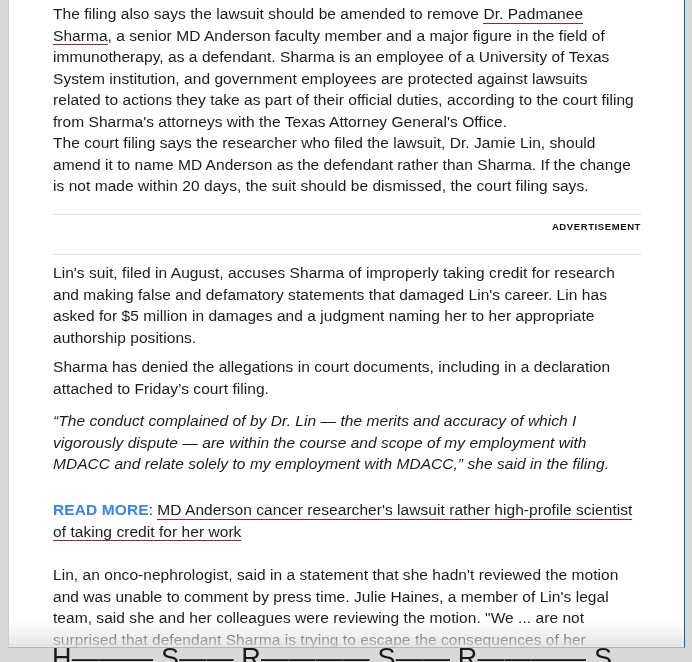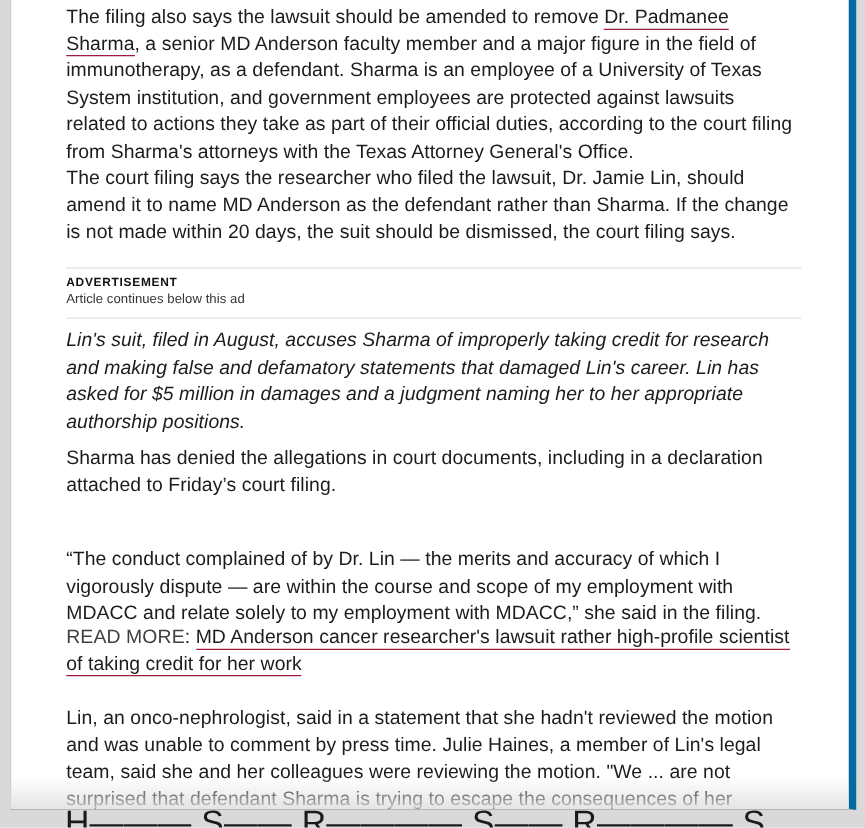--- a/index.html
+++ b/index.html
@@ -38,21 +38,21 @@
 
   
   .article-card {
     position: absolute;
     left: 8px;
     top: -1px;
     width: 677px;
     height: 649px;
     background: #ffffff;
     border-left: 1px solid #cfcfcf;
-    border-right: 6px solid #0369a1;
+    border-right: 1px solid #0369a1;
     border-bottom: 1px solid #b5b5b5;
     box-sizing: border-box;
     overflow: hidden;
   }
 
   .article-body {
     position: absolute;
     left: 44px;
     top: 0;
     width: 588px;
@@ -62,55 +62,55 @@
     margin: 0 0 0 0;
     font-size: 15.5px;
     line-height: 21.6px;
     color: #1c1c1c;
     letter-spacing: 0.05px;
     -webkit-font-smoothing: antialiased;
   }
 
   .p1 { position: absolute; top: 4px;   left: 0; width: 583px; }
   .p2 { position: absolute; top: 133px; left: 0; width: 583px; }
-  .p3 { position: absolute; top: 263px; left: 0; width: 581px; font-style: italic; }
+  .p3 { position: absolute; top: 263px; left: 0; width: 581px; }
   .p4 { position: absolute; top: 357px; left: 0; width: 578px; }
-  .p5 { position: absolute; top: 438px; left: 0; width: 578px; }
+  .p5 { position: absolute; top: 411px; left: 0; width: 578px; font-style: italic; }
   .p6 { position: absolute; top: 500px; left: 0; width: 583px; }
   .p7 { position: absolute; top: 565px; left: 0; width: 570px; }
 
   a.inline-link {
     color: #1c1c1c;
     text-decoration: none;
     border-bottom: 1.5px solid #a01c3c;
     padding-bottom: 0.5px;
   }
 
   .read-more-label {
-    font-weight: normal;
-    color: #404040;
+    font-weight: bold;
+    color: #3b82f6;
     letter-spacing: 0.1px;
     text-align: center;
   }
 
   
   .ad-block {
     position: absolute;
     left: 0px;
     top: 215px;
     width: 588px;
   }
   .ad-rule {
     width: 588px;
     height: 1px;
     background: #e2e2e2;
   }
   .ad-inner {
     height: 39px;
-    text-align: left;
+    text-align: right;
     padding-top: 6px;
     box-sizing: border-box;
   }
   .ad-title {
     font-size: 9.5px;
     font-weight: bold;
     letter-spacing: 0.6px;
     color: #111111;
     line-height: 12px;
   }
@@ -143,21 +143,20 @@
     <div class="article-body">
 
       <p class="para p1"><span>The filing also says the lawsuit should be amended to remove </span><a class="inline-link" href="#">Dr. Padmanee Sharma</a><span>, a senior MD Anderson faculty member and a major figure in the field of immunotherapy, as a defendant. Sharma is an employee of a University of Texas System institution, and government employees are protected against lawsuits related to actions they take as part of their official duties, according to the court filing from Sharma's attorneys with the Texas Attorney General's Office.</span></p>
 
       <p class="para p2">The court filing says the researcher who filed the lawsuit, Dr. Jamie Lin, should amend it to name MD Anderson as the defendant rather than Sharma. If the change is not made within 20 days, the suit should be dismissed, the court filing says.</p>
 
       <div class="ad-block">
         <div class="ad-rule"></div>
         <div class="ad-inner">
           <div class="ad-title">ADVERTISEMENT</div>
-          <div class="ad-sub">Article continues below this ad</div>
         </div>
         <div class="ad-rule"></div>
       </div>
 
       <p class="para p3">Lin's suit, filed in August, accuses Sharma of improperly taking credit for research and making false and defamatory statements that damaged Lin's career. Lin has asked for $5 million in damages and a judgment naming her to her appropriate authorship positions.</p>
 
       <p class="para p4">Sharma has denied the allegations in court documents, including in a declaration attached to Friday’s court filing.</p>
 
       <p class="para p5">“The conduct complained of by Dr. Lin — the merits and accuracy of which I vigorously dispute — are within the course and scope of my employment with MDACC and relate solely to my employment with MDACC,” she said in the filing.</p>
 

